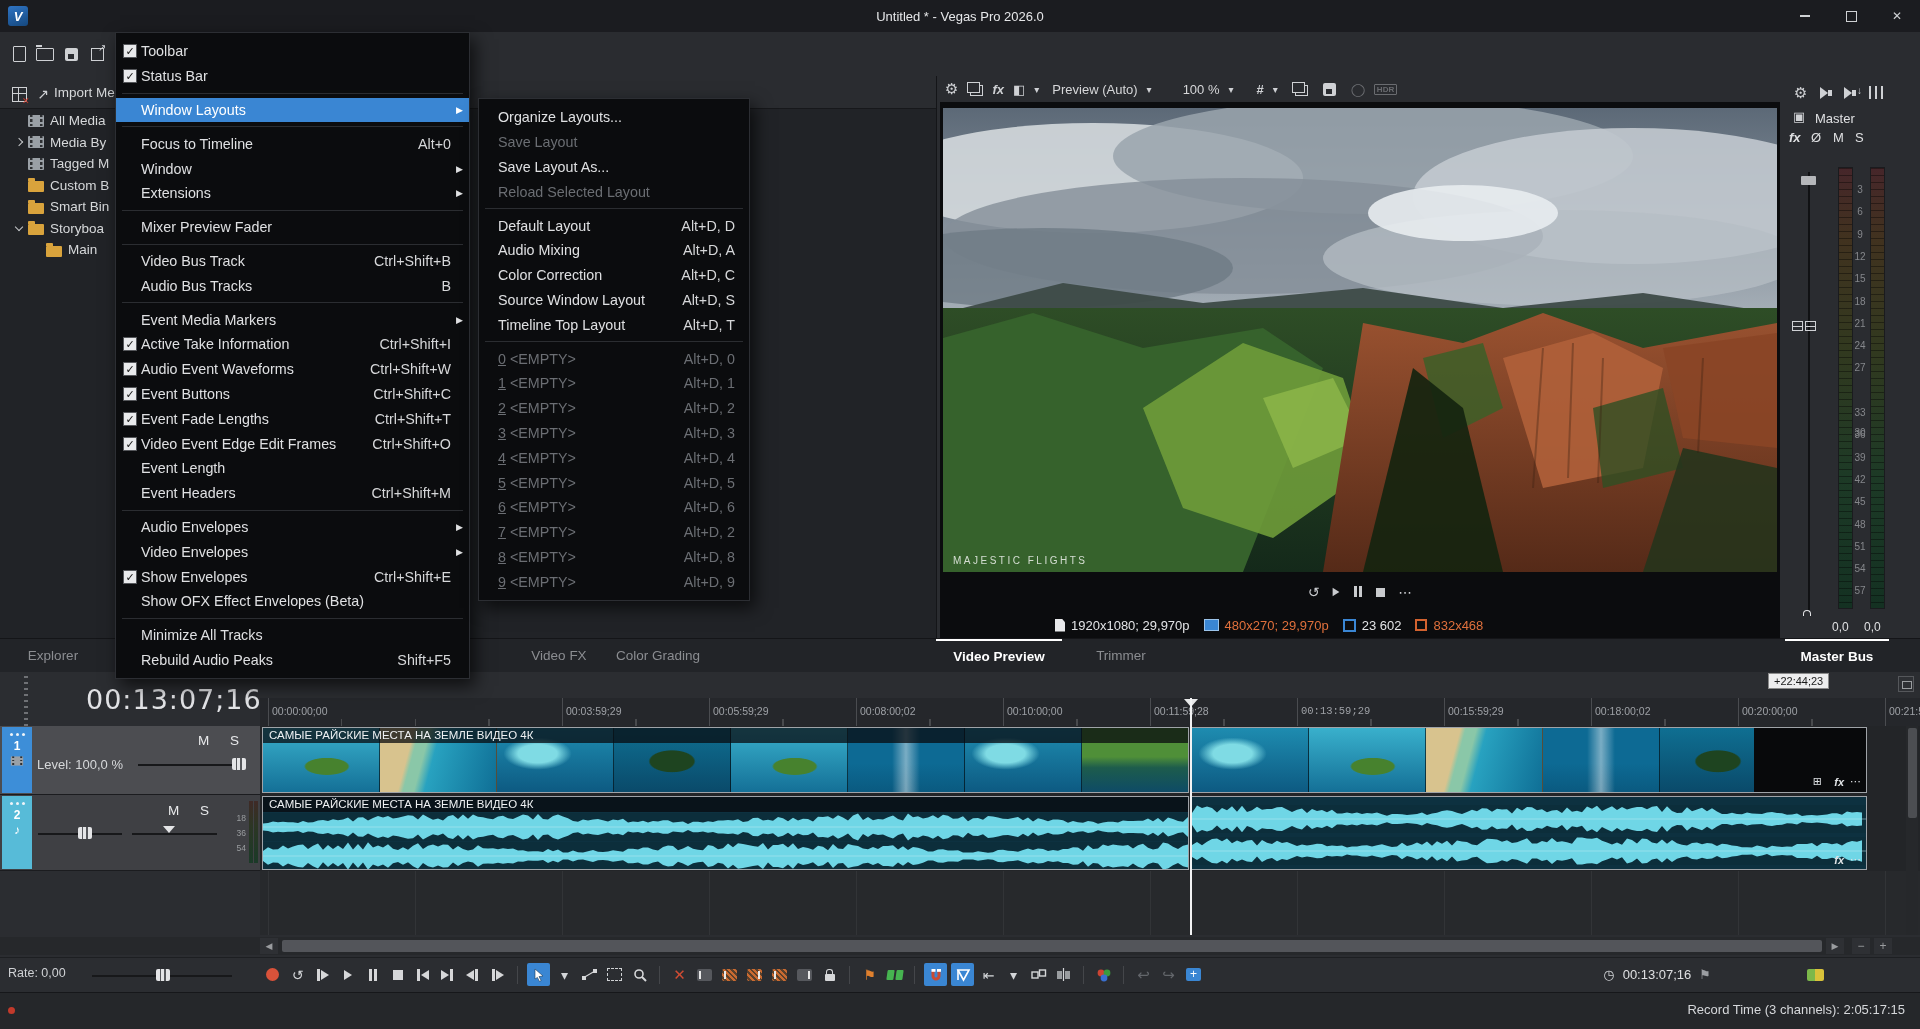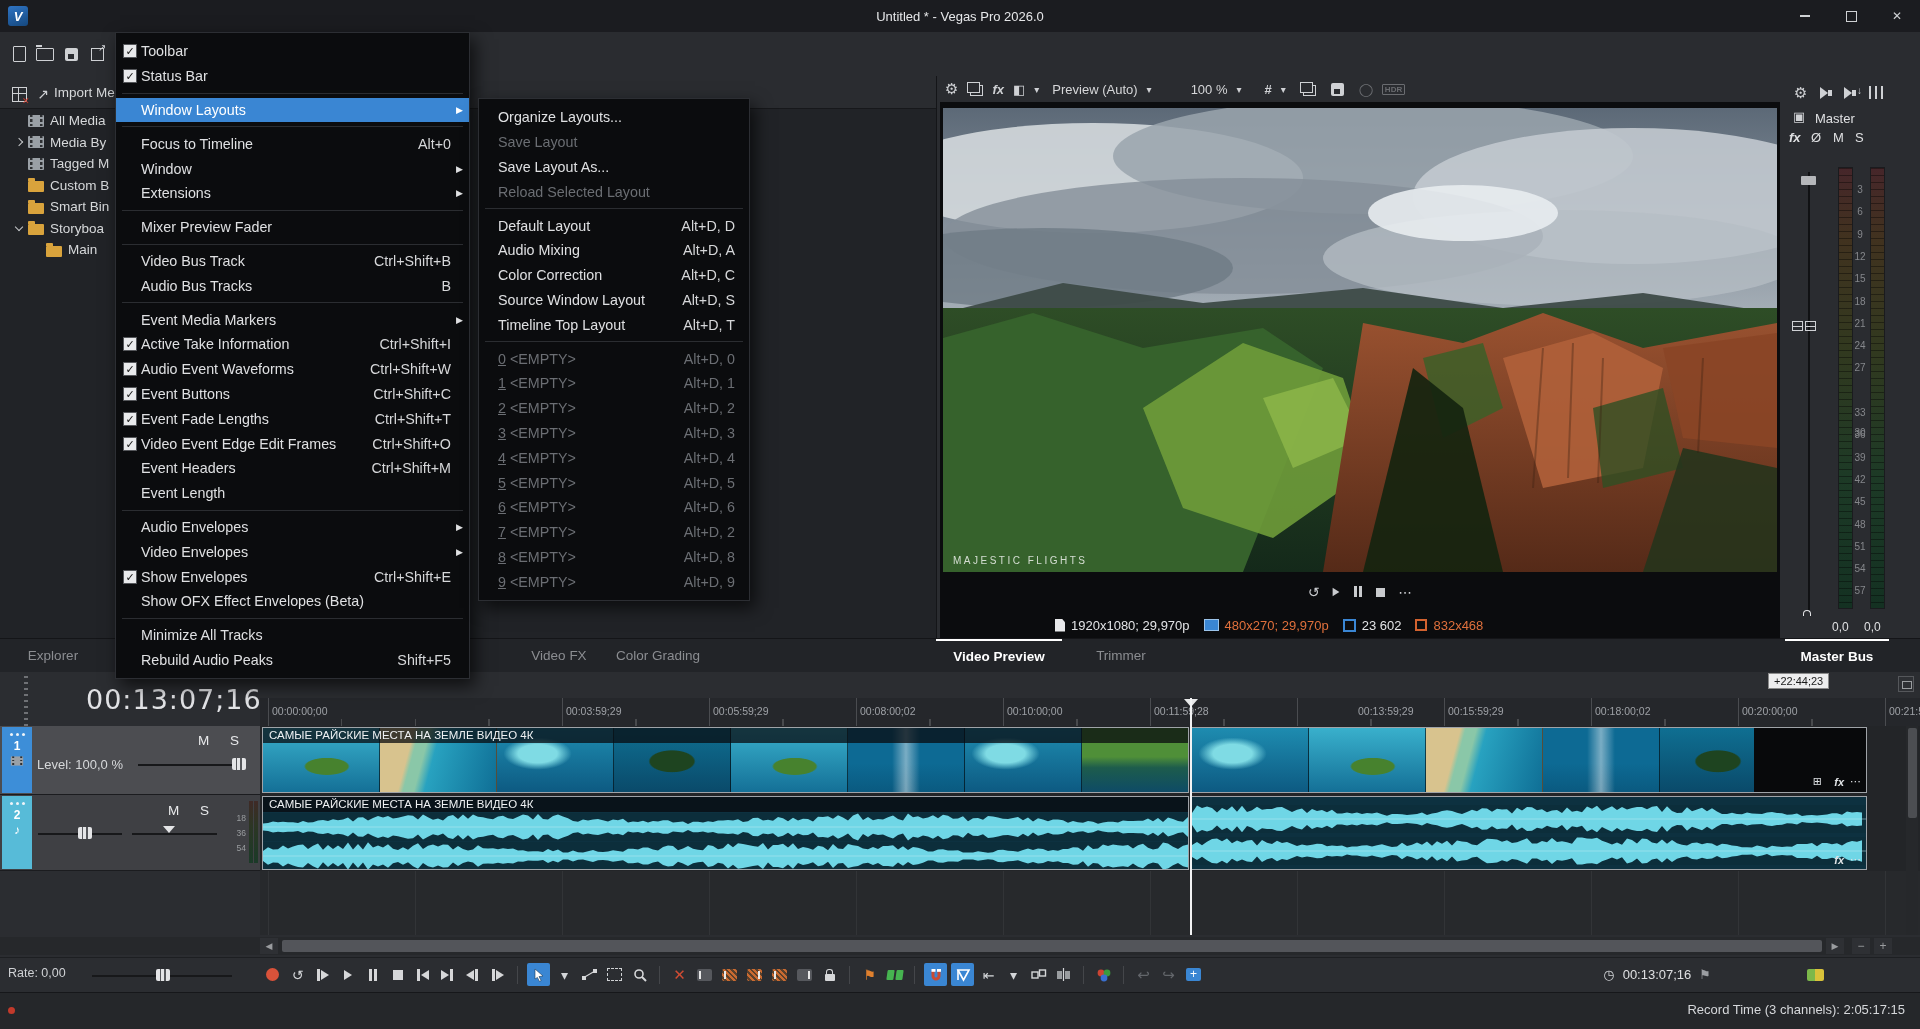--- a/index.html
+++ b/index.html
@@ -299,21 +299,21 @@
 
   <div class="pvpanel">
     <div class="pv-tb">
       <span style="font-size:15px">⚙</span>
       <span class="i-dup"></span>
       <span style="font-style:italic;font-weight:bold">fx</span>
       <span>◧</span>
       <span style="font-size:10px">▾</span>
       <span class="lbl" style="margin-left:4px">Preview (Auto)</span>
       <span style="font-size:10px">▾</span>
-      <span class="lbl" style="margin-left:30px">100 %</span>
+      <span class="lbl" style="margin-left:22px">100 %</span>
       <span style="font-size:10px">▾</span>
       <span style="margin-left:14px;font-weight:bold">#</span>
       <span style="font-size:10px">▾</span>
       <span class="i-dup" style="margin-left:8px"></span>
       <span class="i-save" style="margin-left:6px"></span>
       <span class="dim" style="margin-left:6px;font-size:13px">◯</span>
       <span class="hdrbox">HDR</span>
     </div>
     <div class="pv-black"></div>
     <div class="pv-video">
@@ -453,21 +453,21 @@
       <div class="rl" style="left: 306px;">00:03:59;29</div>
       <div class="rt" style="left: 449px;"></div>
       <div class="rl" style="left: 453px;">00:05:59;29</div>
       <div class="rt" style="left: 596px;"></div>
       <div class="rl" style="left: 600px;">00:08:00;02</div>
       <div class="rt" style="left: 743px;"></div>
       <div class="rl" style="left: 747px;">00:10:00;00</div>
       <div class="rt" style="left: 890px;"></div>
       <div class="rl" style="left: 894px;">00:11:59;28</div>
       <div class="rt" style="left: 1037px;"></div>
-      <div class="rl" style="left: 1098px;">00:13:59;29</div>
+      <div class="rl" style="left: 1041px; font-family: Liberation Mono, monospace;">00:13:59;29</div>
       <div class="rt" style="left: 1184px;"></div>
       <div class="rl" style="left: 1188px;">00:15:59;29</div>
       <div class="rt" style="left: 1331px;"></div>
       <div class="rl" style="left: 1335px;">00:18:00;02</div>
       <div class="rt" style="left: 1478px;"></div>
       <div class="rl" style="left: 1482px;">00:20:00;00</div>
       <div class="rt" style="left: 1625px;"></div>
       <div class="rl" style="left: 1629px;">00:21:59;28</div>
     </div>
 
@@ -821,28 +821,28 @@
       </div>
       <div class="mi">
         <span class="mcheckslot">
           <span class="mcheck">✓</span>
         </span>
         <span class="mlabel">Video Event Edge Edit Frames</span>
         <span class="mshort">Ctrl+Shift+O</span>
       </div>
       <div class="mi">
         <span class="mcheckslot"></span>
+        <span class="mlabel">Event Length</span>
+        <span class="mshort"></span>
+      </div>
+      <div class="mi">
+        <span class="mcheckslot"></span>
         <span class="mlabel">Event Headers</span>
         <span class="mshort">Ctrl+Shift+M</span>
       </div>
-      <div class="mi">
-        <span class="mcheckslot"></span>
-        <span class="mlabel">Event Length</span>
-        <span class="mshort"></span>
-      </div>
       <div class="msep">
         <i></i>
       </div>
       <div class="mi">
         <span class="mcheckslot"></span>
         <span class="mlabel">Audio Envelopes</span>
         <span class="mshort"></span>
         <span class="marrow">▶</span>
       </div>
       <div class="mi">

